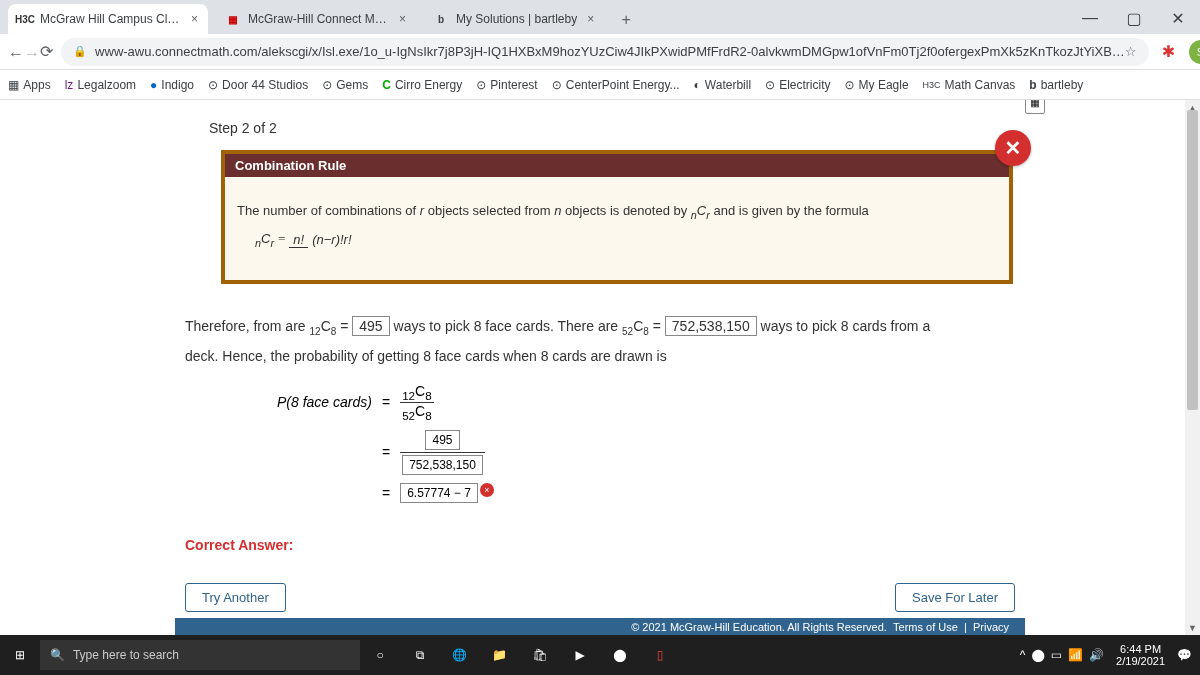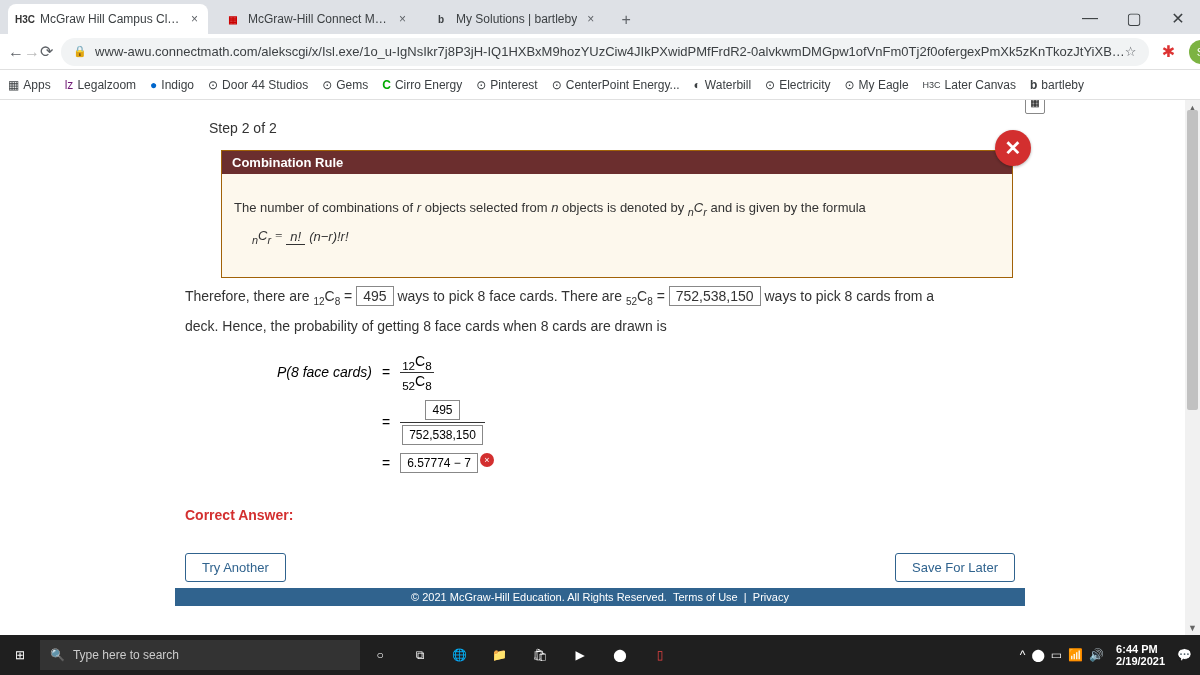--- a/index.html
+++ b/index.html
@@ -28,21 +28,21 @@
 .bookmarks { height: 30px; background: #fff; display: flex; align-items: center; padding: 0 8px; gap: 14px; font-size: 12px; color: #3c4043; border-bottom: 1px solid #e0e0e0; }
 .bookmarks .bm { display: flex; align-items: center; gap: 4px; cursor: pointer; white-space: nowrap; }
 
 
 .content-wrap { position: absolute; top: 100px; bottom: 40px; left: 0; right: 0; background: #fff; overflow: hidden; }
 .problem { width: 850px; margin: 0 auto; position: relative; padding-top: 20px; }
 .step-hdr { font-size: 14px; color: #333; margin-bottom: 14px; margin-left: 34px; }
 .close-circle { position: absolute; right: -6px; top: 30px; width: 36px; height: 36px; border-radius: 50%; background: #d32f2f; color: #fff; display: flex; align-items: center; justify-content: center; font-size: 20px; font-weight: bold; cursor: pointer; box-shadow: 0 1px 3px rgba(0,0,0,.3); }
 .calc-icon { position: absolute; right: -20px; top: -10px; width: 20px; height: 24px; border: 1px solid #888; border-radius: 2px; background: #fff; cursor: pointer; font-size: 10px; display:flex; align-items:center; justify-content:center; }
 
-.rule-box { border: 1px solid #a16207; background: #fdf8ed; margin: 0 0 4px 46px; width: 792px; }
+.rule-box { border: 4px solid #a16207; background: #fdf8ed; margin: 0 0 28px 46px; width: 792px; }
 .rule-title { background: #6b2e2e; color: #fff; padding: 4px 10px; font-size: 13px; font-weight: bold; }
 .rule-body { padding: 26px 12px; font-size: 13px; color: #333; }
 .formula { margin: 10px 0 6px 18px; font-family: "Times New Roman", serif; font-style: italic; }
 .frac { display: inline-block; text-align: center; vertical-align: middle; }
 .frac .num { border-bottom: 1px solid #333; padding: 0 4px; }
 .frac .den { padding: 0 4px; }
 
 .explain { font-size: 14px; color: #333; margin-left: 10px; line-height: 2; font-family: Georgia, serif; }
 .explain .boxval { border: 1px solid #888; padding: 1px 6px; background: #fff; font-family: Arial, sans-serif; }
 .explain sub { font-size: 10px; }
@@ -58,30 +58,30 @@
 .calc .boxfrac .d { display:block; padding:2px; }
 .badge-x { width: 14px; height: 14px; border-radius: 50%; background: #d32f2f; color: #fff; font-size: 9px; display: inline-flex; align-items: center; justify-content: center; margin-left: 2px; vertical-align: top; }
 
 .correct { color: #d32f2f; font-weight: bold; font-size: 14px; margin-top: 30px; margin-left: 10px; }
 
 .footer-btns { display: flex; justify-content: space-between; align-items: center; margin-top: 30px; padding: 0 10px; }
 .btn { border: 1px solid #30638e; background: #fff; color: #30638e; padding: 6px 16px; font-size: 13px; border-radius: 3px; cursor: pointer; }
 .btn.primary { background: #30638e; color: #fff; }
 .btngrp { display: flex; gap: 10px; }
 
-.copyright { background: #30638e; color: #fff; font-size: 11px; text-align: center; padding: 3px 16px; margin-top: 6px; }
+.copyright { background: #30638e; color: #fff; font-size: 11px; text-align: right; padding: 3px 16px; margin-top: 6px; }
 .copyright a { color: #fff; }
 
 
 .taskbar { position: absolute; bottom: 0; left: 0; right: 0; height: 40px; background: #1f1f1f; display: flex; align-items: center; color: #fff; font-size: 12px; }
 .taskbar .start { width: 40px; display: flex; align-items: center; justify-content: center; cursor: pointer; }
 .taskbar .searchbox { width: 320px; height: 30px; background: #333; display: flex; align-items: center; padding: 0 10px; color: #ccc; gap: 8px; }
 .taskbar .tbicon { width: 40px; height: 40px; display: flex; align-items: center; justify-content: center; cursor: pointer; }
 .taskbar .tray { margin-left: auto; display: flex; align-items: center; gap: 6px; padding-right: 8px; }
-.taskbar .clock { text-align: left; line-height: 1.1; font-size: 11px; padding: 0 6px; font-weight: bold; }
+.taskbar .clock { text-align: center; line-height: 1.1; font-size: 11px; padding: 0 6px; }
 .scrollbar { position: absolute; right: 0; top: 100px; bottom: 40px; width: 15px; background: #f1f1f1; }
 .scrollbar .thumb { position: absolute; left: 2px; right: 2px; top: 10px; height: 300px; background: #c1c1c1; border-radius: 2px; }
 .scrollbar .arr { position: absolute; width: 15px; height: 15px; left: 0; display:flex; align-items:center; justify-content:center; font-size:9px; color:#666; }
 </style>
 </head>
 <body>
 
 <div class="tabstrip">
   <div class="tab">
     <span class="favicon" style="color:#333">H3C</span>
@@ -162,21 +162,21 @@
   <div class="bm">
       <span>⊙</span>
       <span>Electricity</span>
     </div>
   <div class="bm">
       <span>⊙</span>
       <span>My Eagle</span>
     </div>
   <div class="bm">
       <span style="font-size:9px">H3C</span>
-      <span>Later Canvas</span>
+      <span>Math Canvas</span>
     </div>
   <div class="bm">
       <span style="font-weight:bold">b</span>
       <span>bartleby</span>
     </div>
 </div>
 
 <div class="content-wrap">
   <div class="problem">
     <div class="calc-icon">▦</div>
@@ -188,21 +188,21 @@
       <div class="rule-body">
         <span>The number of combinations of </span><i>r</i><span> objects selected from </span><i>n</i><span> objects is denoted by </span><sub><i>n</i></sub><i>C</i><sub><i>r</i></sub><span> and is given by the formula</span>
         <div class="formula">
           <sub><span>n</span></sub><span>C</span><sub><span>r</span></sub> =
           <span class="frac"><span class="num">n!</span><span class="den">(n−r)!r!</span></span>
         </div>
       </div>
     </div>
 
     <div class="explain">
-      <span>Therefore, there are </span><sub>12</sub><span>C</span><sub>8</sub><span> = </span><span class="boxval">495</span><span> ways to pick 8 face cards. There are </span><sub>52</sub><span>C</span><sub>8</sub><span> = </span><span class="boxval">752,538,150</span><span> ways to pick 8 cards from a</span><br>
+      <span>Therefore, from are </span><sub>12</sub><span>C</span><sub>8</sub><span> = </span><span class="boxval">495</span><span> ways to pick 8 face cards. There are </span><sub>52</sub><span>C</span><sub>8</sub><span> = </span><span class="boxval">752,538,150</span><span> ways to pick 8 cards from a</span><br>
       <span>deck. Hence, the probability of getting 8 face cards when 8 cards are drawn is</span>
     </div>
 
     <table class="calc">
       <tbody>
           <tr>
         <td><i>P(8 face cards)</i></td>
             <td>=</td>
         <td><span class="frac2"><span class="n"><sub>12</sub><span>C</span><sub>8</sub></span><span class="d"><sub>52</sub><span>C</span><sub>8</sub></span></span></td>
       </tr>

